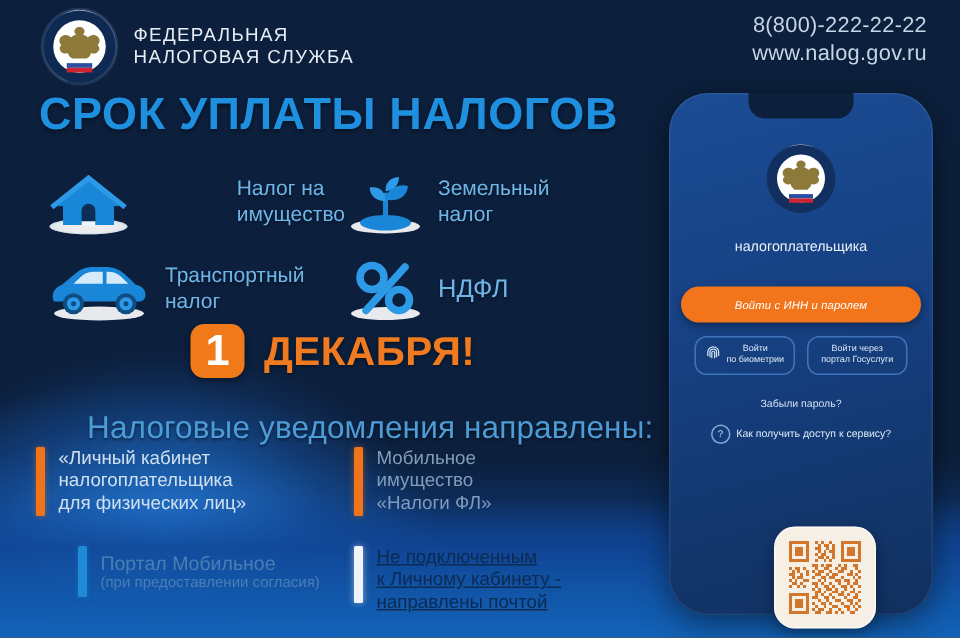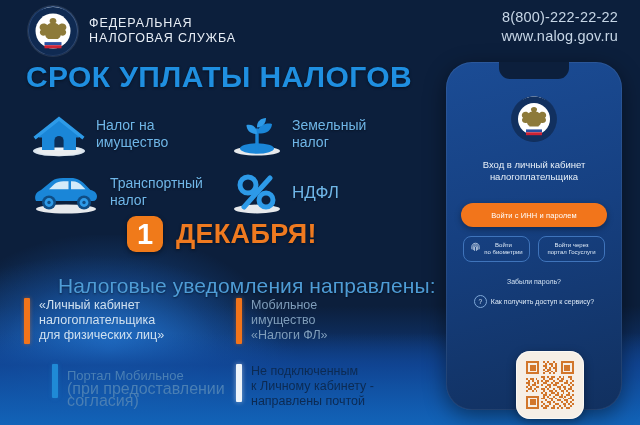--- a/index.html
+++ b/index.html
@@ -70,44 +70,44 @@
   .notif-grid{position:absolute;left:24px;top:298px;width:400px;}
   .nrow{display:flex;}
   .ncell{display:flex;gap:9px;align-items:flex-start;}
   .bar{flex:0 0 auto;width:6px;border-radius:1px;}
   .bar-orange{background:#f2741a;box-shadow:0 0 4px rgba(242,116,26,.45);}
   .bar-blue{background:#1f8ad6;box-shadow:0 0 4px rgba(31,138,214,.4);}
   .bar-white{background:#eef4fa;box-shadow:0 0 5px rgba(255,255,255,.5);}
   .ntext{font-size:12.5px;line-height:15px;}
   .t-light{color:#cfe0ef;}
   .t-dim{color:#7f9dba;}
-  .t-dark{color:#0c2a52;}
+  .t-dark{color:#0c2a52;text-decoration:underline;}
   .t-darkdim{color:#4a7fb4;}
-  .sub{font-size:16px;line-height:12px;}
+  .sub{font-size:10px;line-height:12px;}
 
   
   .phone-wrap{position:absolute;right:18px;top:62px;width:176px;height:348px;}
   .phone{position:absolute;inset:0;border-radius:26px;
     background:linear-gradient(165deg,#1a4a92 0%,#16407f 40%,#123karbon 41%,#10305f 100%);
     background:linear-gradient(165deg,#1b4c95 0%,#164081 45%,#11305f 100%);
     box-shadow:0 6px 22px rgba(0,0,0,.45), inset 0 0 0 1px rgba(255,255,255,.07);
     overflow:hidden;}
   .notch{position:absolute;left:50%;transform:translateX(-50%);top:0;
     width:70px;height:17px;background:#0c1f3c;border-radius:0 0 11px 11px;}
   .screen{position:absolute;inset:0;padding-top:26px;display:flex;flex-direction:column;align-items:center;}
   .phone-emblem{width:46px;height:46px;border-radius:50%;margin-top:8px;
     background:radial-gradient(circle at 50% 42%, #ffffff 0%, #f4f8fc 40%, #dfe9f3 53%, #17396e 55%, #112c57 80%, #0d2346 100%);
     position:relative;}
   .phone-emblem svg{position:absolute;inset:0;}
   .phone-heading{color:#e9f1f9;font-size:9.5px;line-height:12px;text-align:center;
     margin-top:17px;width:140px;}
-  .btn-primary{margin-top:20px;width:146px;height:24px;border-radius:12px;background:#f2751b;
+  .btn-primary{margin-top:20px;width:160px;height:24px;border-radius:12px;background:#f2751b;
     display:flex;align-items:center;justify-content:center;
     color:#fff;font-size:7.5px;letter-spacing:.1px;
-    box-shadow:0 2px 6px rgba(0,0,0,.35);}
+    box-shadow:0 2px 6px rgba(0,0,0,.35);font-style:italic;}
   .btn-row{margin-top:9px;display:flex;gap:8px;}
   .btn-out{width:65px;height:24px;border-radius:8px;border:1px solid #3f74bb;
     display:flex;align-items:center;justify-content:center;gap:3px;
     color:#dbe8f6;font-size:6px;line-height:7.5px;text-align:center;}
   .fp{flex:0 0 auto;}
   .forgot{margin-top:16px;color:#cfe0f2;font-size:7px;}
   .howto{margin-top:10px;display:flex;align-items:center;gap:4px;color:#dbe8f6;font-size:7px;}
   .qmark{width:11px;height:11px;border-radius:50%;border:1px solid #7fa8d8;
     display:flex;align-items:center;justify-content:center;font-size:6.5px;color:#cfe0f2;}
 
@@ -147,21 +147,21 @@
 
   <div class="contacts">
     <div>8(800)-222-22-22</div>
     <div>www.nalog.gov.ru</div>
   </div>
 
   <div class="headline">СРОК УПЛАТЫ НАЛОГОВ</div>
 
   <div class="tax-grid">
     <div class="tax-row" style="height:52px;">
-      <div class="tax-item" style="width:200px;">
+      <div class="tax-item" style="width:200px;justify-content:space-between;">
         <div class="ic" style="width:58px;height:48px;">
           <svg viewBox="0 0 58 48" width="58" height="48">
             <ellipse cx="29" cy="41" rx="26" ry="5.2" fill="#ffffff" opacity=".92"></ellipse>
             <ellipse cx="29" cy="41" rx="26" ry="5.2" fill="url(#pg1)"></ellipse>
             <defs>
                 <radialGradient id="pg1">
                   <stop offset="55%" stop-color="#ffffff" stop-opacity="0"></stop>
                   <stop offset="100%" stop-color="#bcd2e6" stop-opacity=".55"></stop>
                 </radialGradient>
               </defs>
@@ -286,21 +286,20 @@
             <circle cx="23" cy="23" r="22.5" fill="#11305f"></circle>
             <circle cx="23" cy="23" r="16" fill="#ffffff"></circle>
             <path d="M23 11 c-1.8 0-3.1 1.2-3.1 2.6 0 .8.4 1.5 1.1 2 -1.2.2-2.4.8-3.1 1.7 -.8-.9-2-1.5-3.3-1.5 -2.2 0-3.8 1.6-3.8 3.5 0 1 .4 1.9 1.2 2.5 -.6.5-1 1.3-1 2.1 0 1.7 1.5 3.1 3.5 3.1 .5 0 1.1-.1 1.5-.3 .3 1.5 1.3 2.7 2.6 3.4 l-1 1.9 h10.8 l-1-1.9 c1.3-.7 2.3-1.9 2.6-3.4 .4.2 1 .3 1.5.3 2 0 3.5-1.4 3.5-3.1 0-.8-.4-1.6-1-2.1 .8-.6 1.2-1.5 1.2-2.5 0-1.9-1.6-3.5-3.8-3.5 -1.3 0-2.5.6-3.3 1.5 -.7-.9-1.9-1.5-3.1-1.7 .7-.5 1.1-1.2 1.1-2 0-1.4-1.3-2.6-3.1-2.6z" fill="#8d7a3a"></path>
             <rect x="15" y="30.5" width="16" height="2.9" fill="#ffffff"></rect>
             <rect x="15" y="33.4" width="16" height="2.9" fill="#2a4fa0"></rect>
             <rect x="15" y="36.3" width="16" height="2.9" fill="#cf2233"></rect>
           </svg>
         </div>
 
         <div class="phone-heading">
-          <div>Вход в личный кабинет</div>
           <div>налогоплательщика</div>
         </div>
 
         <div class="btn-primary">Войти с ИНН и паролем</div>
 
         <div class="btn-row">
           <div class="btn-out">
             <span class="fp">
               <svg viewBox="0 0 14 14" width="11" height="11">
                 <path d="M7 1.6c-2.6 0-4.6 1.9-4.6 4.3v3.4" fill="none" stroke="#dbe8f6" stroke-width="1"></path>

